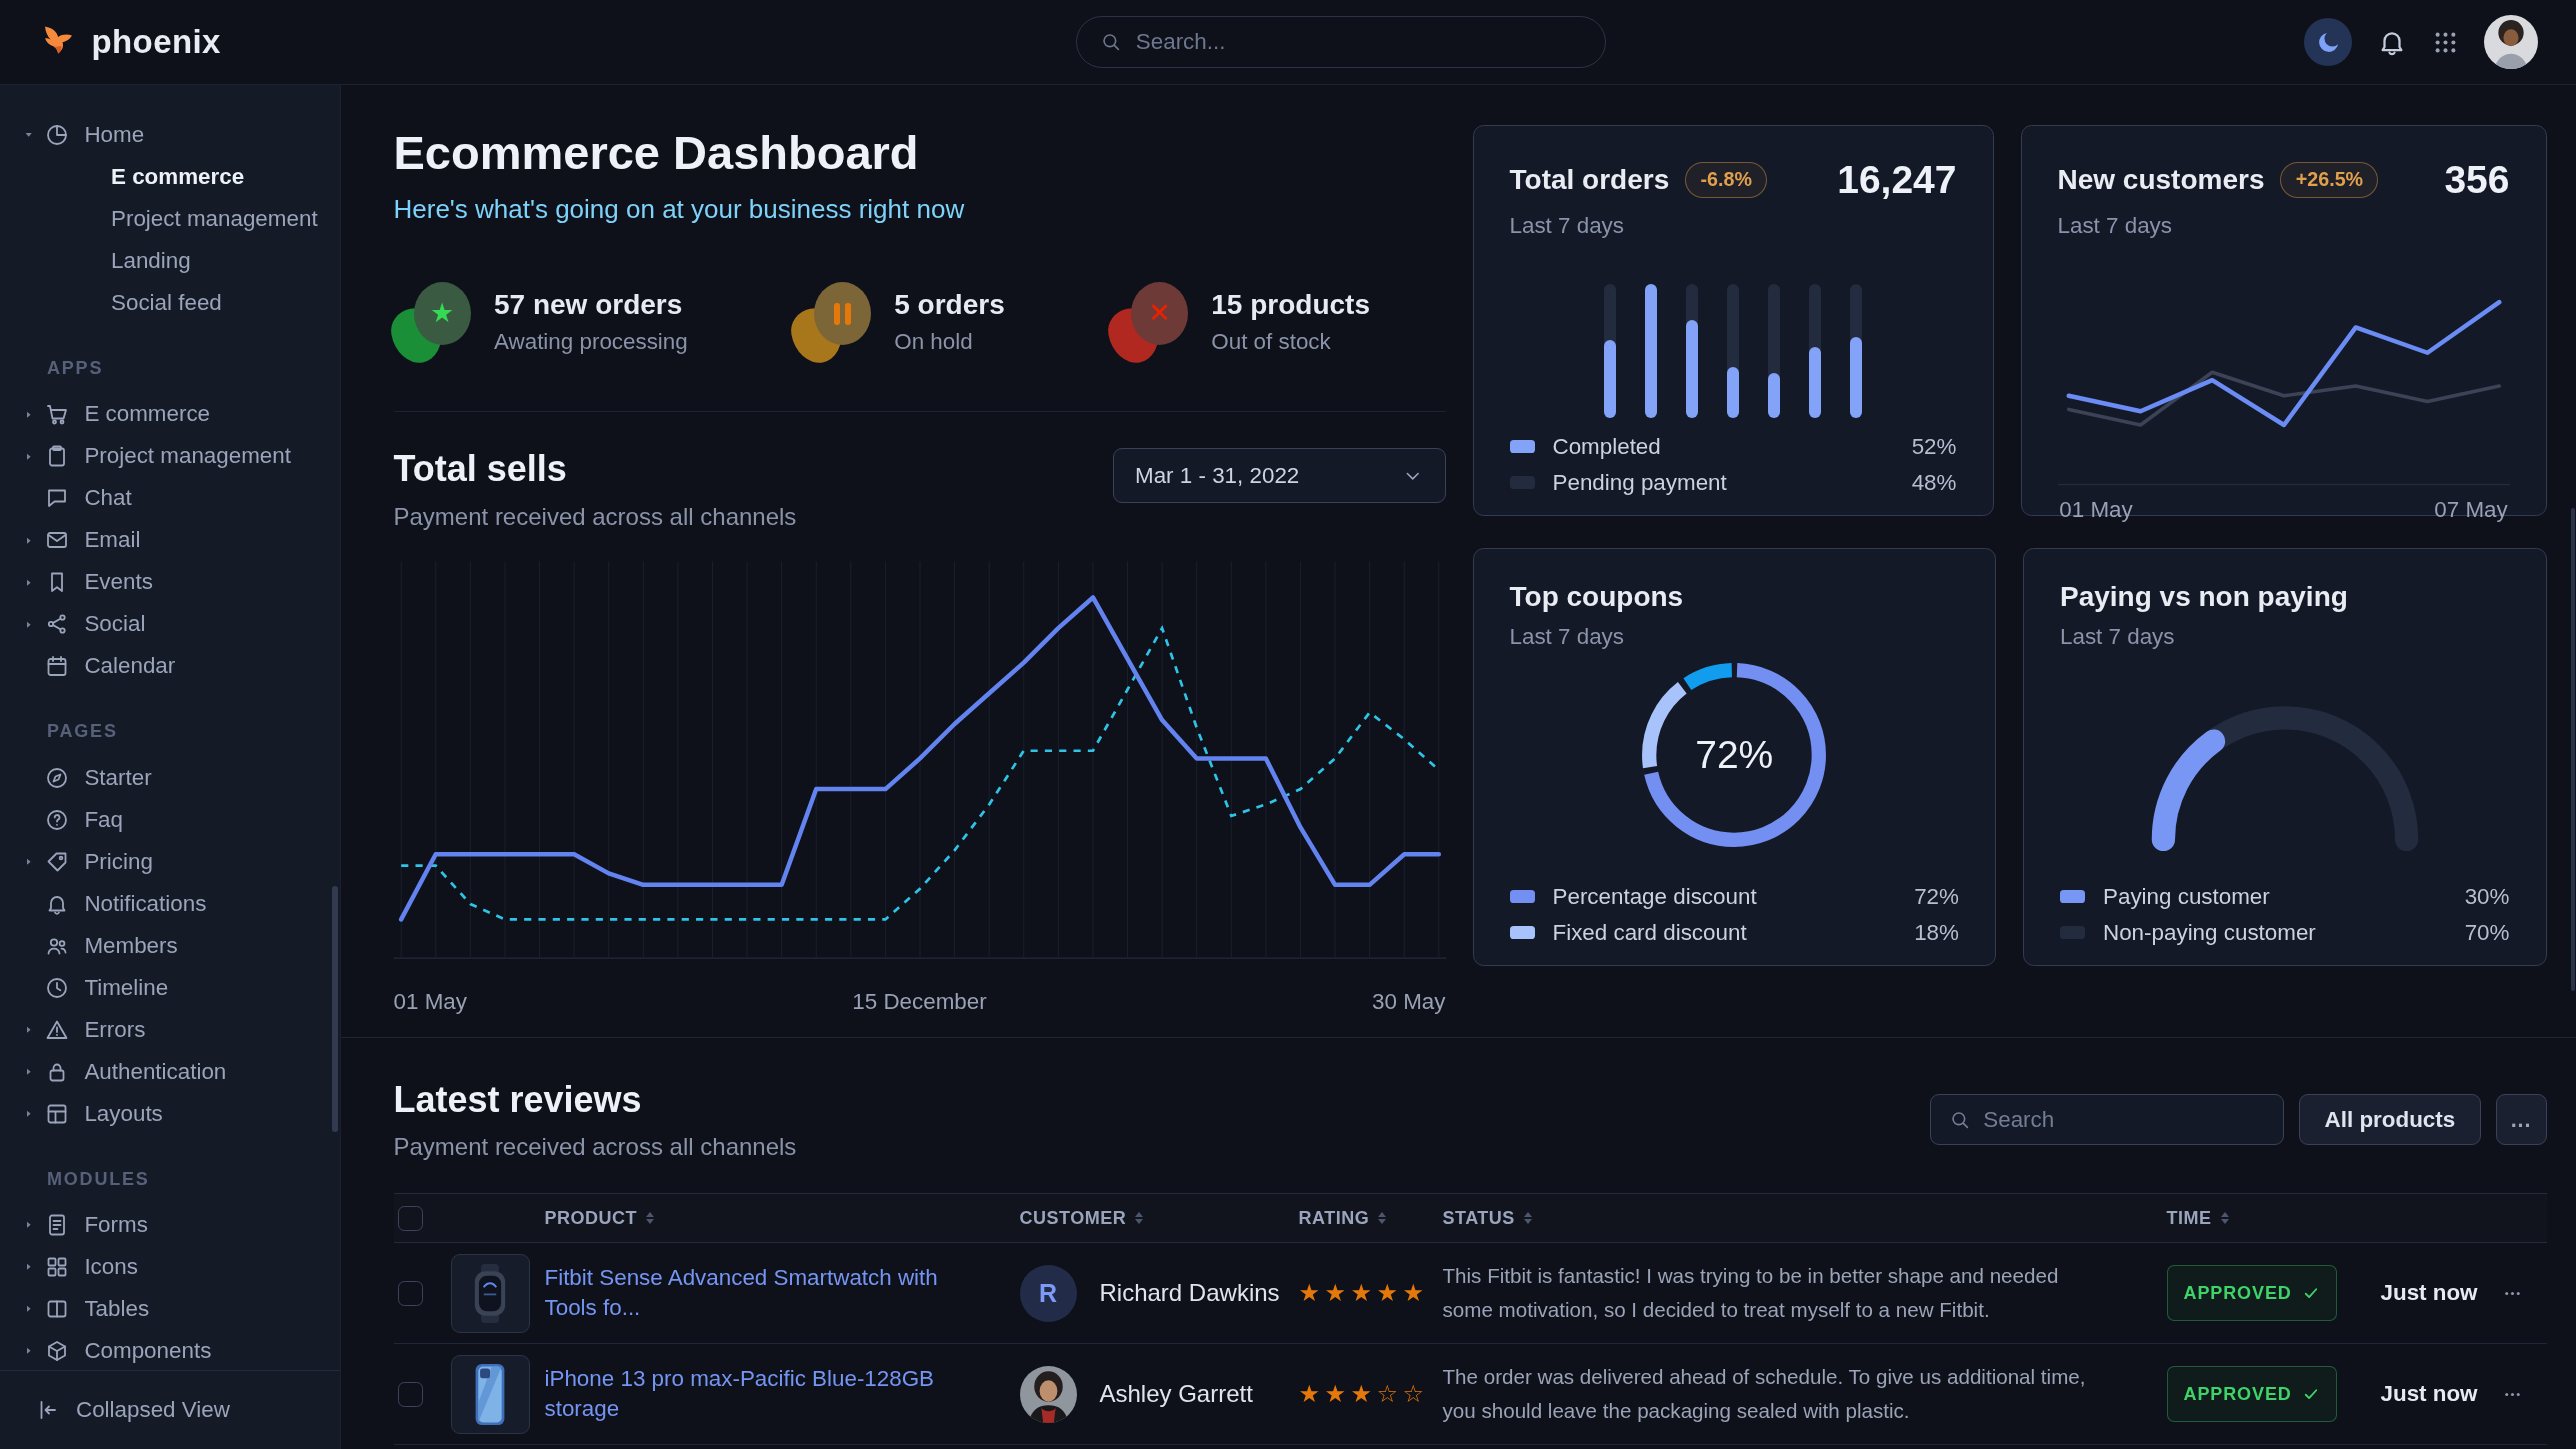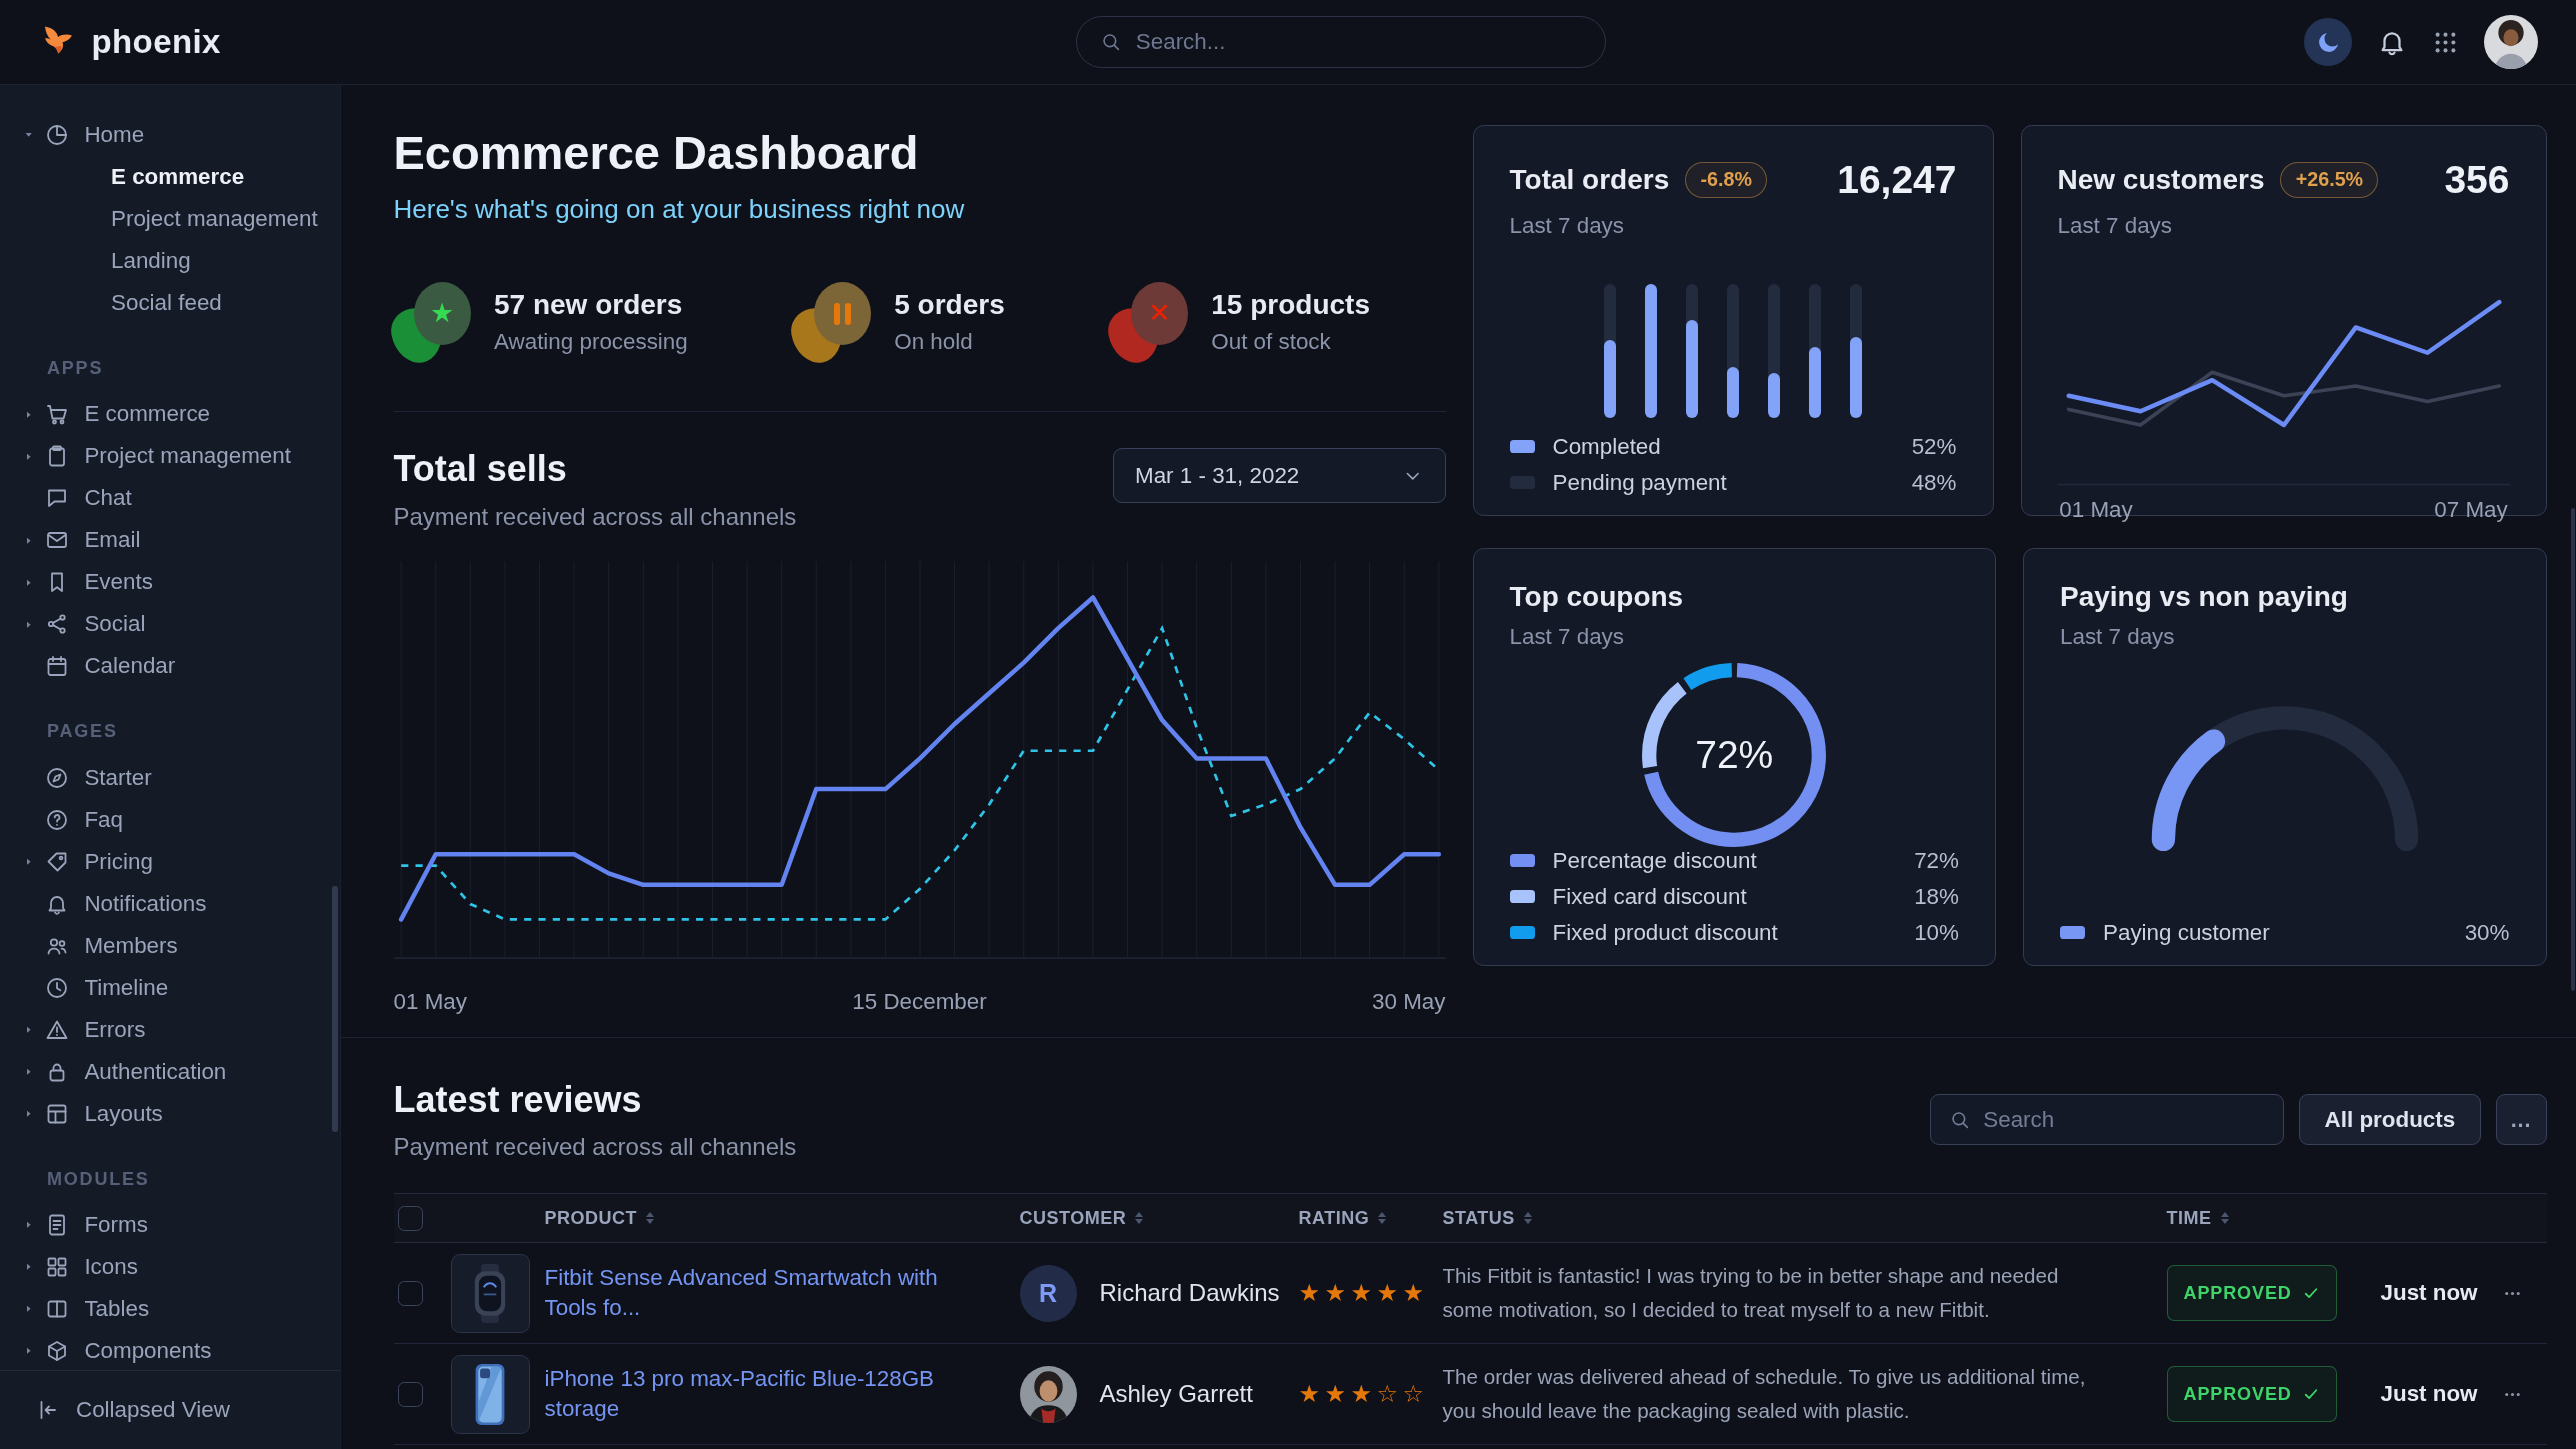--- a/index.html
+++ b/index.html
@@ -711,45 +711,45 @@
                 <div class="lg-row">
                   <span class="lg-chip" style="background: rgb(116, 143, 242);"></span>
                   <span class="lg-label">Percentage discount</span>
                   <span class="lg-val">72%</span>
                 </div>
                 <div class="lg-row">
                   <span class="lg-chip" style="background: rgb(168, 194, 251);"></span>
                   <span class="lg-label">Fixed card discount</span>
                   <span class="lg-val">18%</span>
                 </div>
-                <div class="lg-row">
-                  <span class="lg-chip" style="background: rgb(17, 156, 237);"></span>
-                  <span class="lg-label">Fixed product discount</span>
-                  <span class="lg-val">10%</span>
-                </div>
               </div>
           </div>
           <div class="card h2">
             <div class="card-top">
               <div class="card-title">
                   <span>Paying vs non paying</span>
                 </div>
             </div>
             <div class="card-period">Last 7 days</div>
             <div class="gauge-wrap" id="gauge-wrap">
                 <svg width="304" height="170" viewBox="0 0 340 190">
                   <path d="M34 176 A136 136 0 0 1 306 176" fill="none" stroke="#232b3e" stroke-width="26" stroke-linecap="round"></path>
                   <path d="M34 176 A136 136 0 0 1 90.1 66.0" fill="none" stroke="#7897f5" stroke-width="26" stroke-linecap="round"></path>
                 </svg>
               </div>
             <div class="legend" id="paying-legend">
                 <div class="lg-row">
                   <span class="lg-chip" style="background: rgb(120, 151, 245);"></span>
                   <span class="lg-label">Paying customer</span>
                   <span class="lg-val">30%</span>
+                </div>
+                <div class="lg-row">
+                  <span class="lg-chip" style="background: rgb(35, 43, 62);"></span>
+                  <span class="lg-label">Non-paying customer</span>
+                  <span class="lg-val">70%</span>
                 </div>
               </div>
           </div>
         </div>
       </div>
     </div>
 
     <div class="section-divider"></div>
 
     <section>

